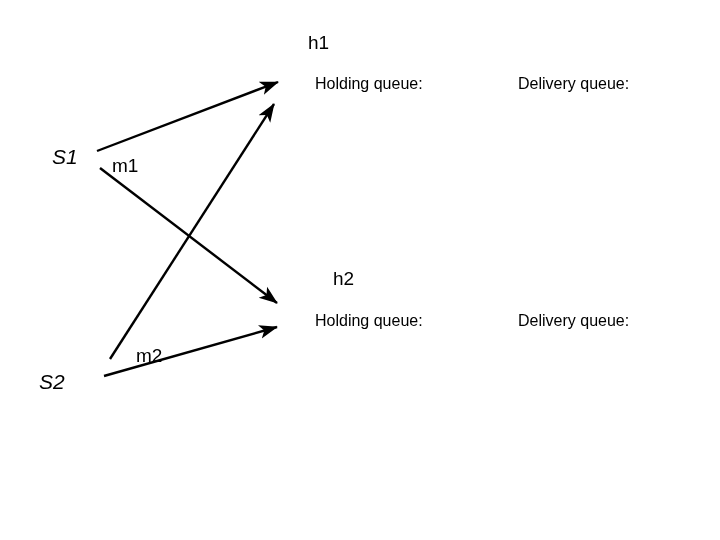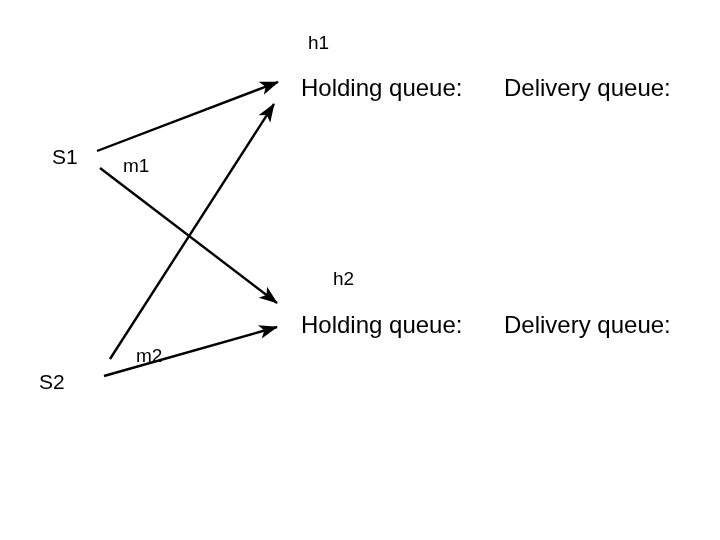--- a/index.html
+++ b/index.html
@@ -26,29 +26,31 @@
     pointer-events: none;
   }
   .label {
     position: absolute;
     white-space: nowrap;
     line-height: 1;
     color: #000000;
   }
   .sender-label {
     font-size: 21px;
+    font-style: italic;
   }
   .msg-label {
     font-size: 19px;
   }
   .host-label {
     font-size: 19px;
   }
   .queue-label {
-    font-size: 24px;
+    font-size: 16px;
+    margin-left: 14px;
   }
   .page-number {
     position: absolute;
     font-size: 11px;
     color: #000000;
   }
 </style>
 </head>
 <body>
 
@@ -74,18 +76,18 @@
   <div class="label queue-label" style="left:301px; top:76px;">Holding queue:</div>
   <div class="label queue-label" style="left:504px; top:76px;">Delivery queue:</div>
 
   <div class="label host-label" style="left:316px; top:269px;margin-left:17px;">h2</div>
   <div class="label queue-label" style="left:301px; top:313px;">Holding queue:</div>
   <div class="label queue-label" style="left:504px; top:313px;">Delivery queue:</div>
 
   <div class="label sender-label" style="left:52px; top:146px;">S1</div>
   <div class="label sender-label" style="left:39px; top:371px;">S2</div>
 
-  <div class="label msg-label" style="left:123px; top:156px;">m1</div>
+  <div class="label msg-label" style="left:112px; top:156px;">m1</div>
   <div class="label msg-label" style="left:136px; top:346px;">m2</div>
 
   <div class="page-number" style="left:681px; top:511px;">6</div>
 
 </div>
 
 </body></html>

